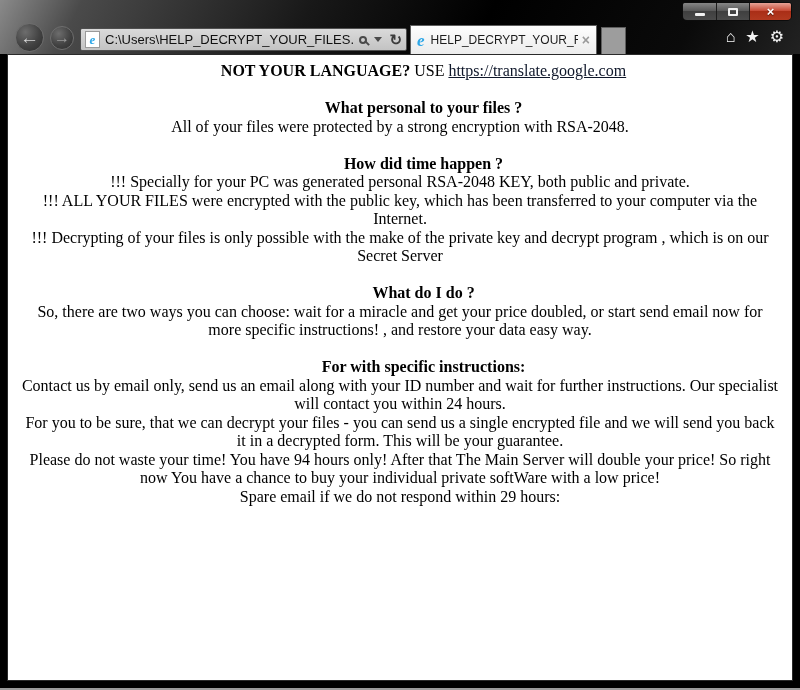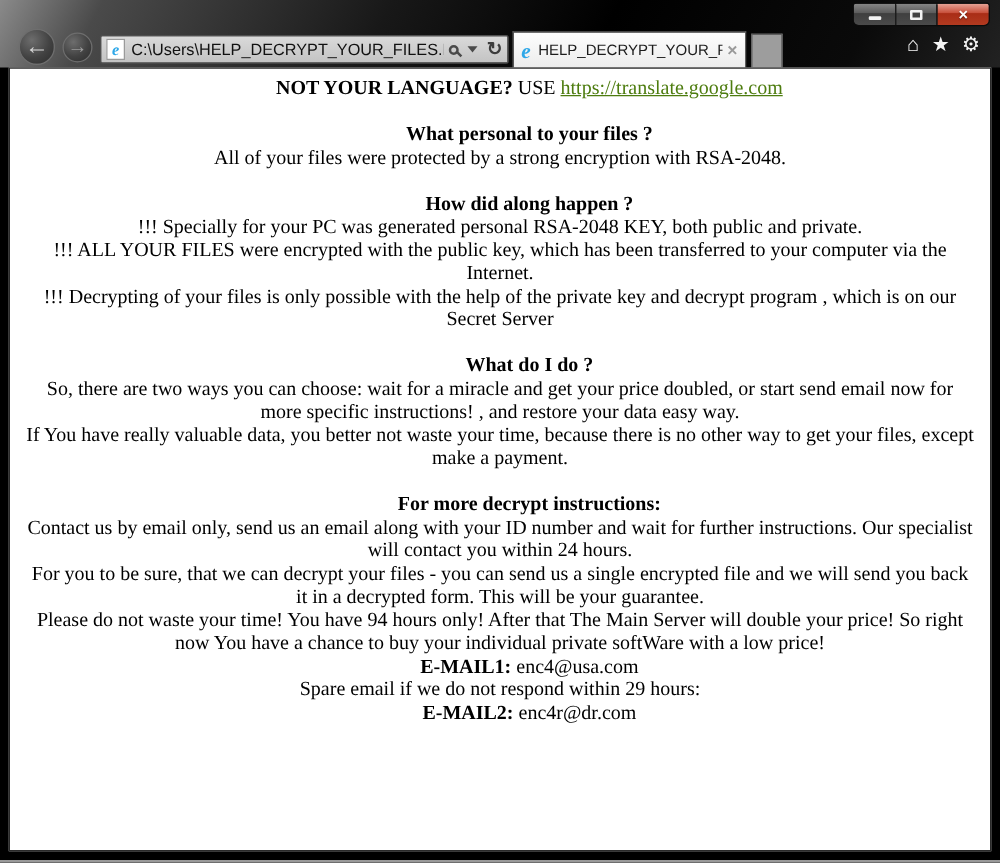--- a/index.html
+++ b/index.html
@@ -92,21 +92,21 @@
   .content {
     position: absolute; left: 7px; top: 54px; width: 786px; height: 627px;
     background: #fff; border: 1px solid #2a2a2a;
     padding: 7px 12px 0 12px;
     font-family: "Liberation Serif", serif; font-size: 16px; line-height: 18.5px;
     color: #000; text-align: center; overflow: hidden;
   }
   .content .line { }
   .content .gap { height: 18.5px; }
   .content .b { font-weight: bold; margin-left: 47px; }
-  .content a { color: #4d7c0f; text-decoration: underline; cursor: pointer; }
+  .content a { color: #0f172a; text-decoration: underline; cursor: pointer; }
 </style>
 </head>
 <body>
 
 <div class="window">
 
   <div class="chrome">
 
     <div class="caption-group">
       <div class="cap-btn cap-min">
@@ -152,31 +152,28 @@
       <span class="ticon">⚙</span>
     </div>
   </div>
 
   <div class="content">
       <div class="line"><span class="b">NOT YOUR LANGUAGE?</span><span> USE </span><a href="#">https://translate.google.com</a></div>
       <div class="gap"></div>
       <div class="line"><span class="b">What personal to your files ?</span></div>
       <div class="line"><span>All of your files were protected by a strong encryption with RSA-2048.</span></div>
       <div class="gap"></div>
-      <div class="line"><span class="b">How did along happen ?</span></div>
+      <div class="line"><span class="b">How did time happen ?</span></div>
       <div class="line"><span>!!! Specially for your PC was generated personal RSA-2048 KEY, both public and private.</span></div>
       <div class="line"><span>!!! ALL YOUR FILES were encrypted with the public key, which has been transferred to your computer via the Internet.</span></div>
-      <div class="line"><span>!!! Decrypting of your files is only possible with the help of the private key and decrypt program , which is on our Secret Server</span></div>
+      <div class="line"><span>!!! Decrypting of your files is only possible with the make of the private key and decrypt program , which is on our Secret Server</span></div>
       <div class="gap"></div>
       <div class="line"><span class="b">What do I do ?</span></div>
       <div class="line"><span>So, there are two ways you can choose: wait for a miracle and get your price doubled, or start send email now for more specific instructions! , and restore your data easy way.</span></div>
-      <div class="line"><span>If You have really valuable data, you better not waste your time, because there is no other way to get your files, except make a payment.</span></div>
       <div class="gap"></div>
-      <div class="line"><span class="b">For more decrypt instructions:</span></div>
+      <div class="line"><span class="b">For with specific instructions:</span></div>
       <div class="line"><span>Contact us by email only, send us an email along with your ID number and wait for further instructions. Our specialist will contact you within 24 hours.</span></div>
       <div class="line"><span>For you to be sure, that we can decrypt your files - you can send us a single encrypted file and we will send you back it in a decrypted form. This will be your guarantee.</span></div>
       <div class="line"><span>Please do not waste your time! You have 94 hours only! After that The Main Server will double your price! So right now You have a chance to buy your individual private softWare with a low price!</span></div>
-      <div class="line"><span class="b">E-MAIL1:</span><span> enc4@usa.com</span></div>
       <div class="line"><span>Spare email if we do not respond within 29 hours:</span></div>
-      <div class="line"><span class="b">E-MAIL2:</span><span> enc4r@dr.com</span></div>
     </div>
 
 </div>
 
 </body></html>

